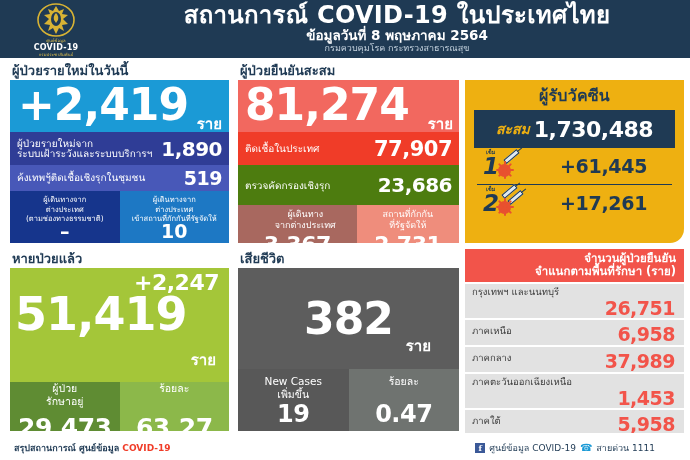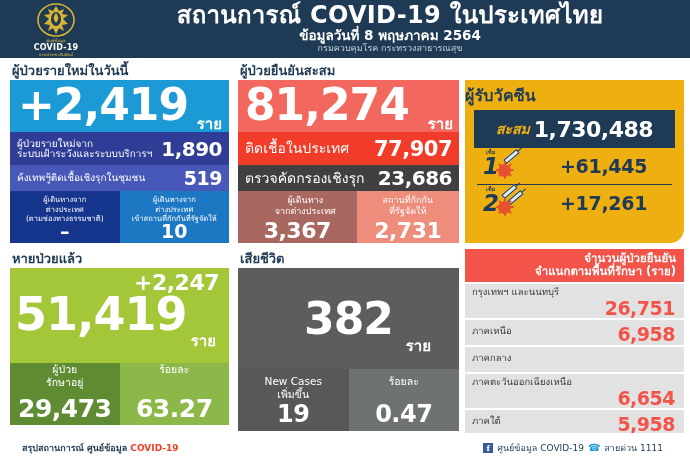--- a/index.html
+++ b/index.html
@@ -22,21 +22,21 @@
     display:flex; flex-direction:column; align-items:center; justify-content:flex-start;
   }
   .garuda {
     width:43px; height:36px; margin-top:1px;
     display:flex; align-items:center; justify-content:center;
   }
   .logo-sub1 { font-size:4.2px; color:#e9c54a; letter-spacing:.1px; line-height:5px; margin-top:1px; }
   .logo-sub2 { font-size:8px; font-weight:bold; color:#ffffff; letter-spacing:.2px; line-height:9px; }
   .logo-sub3 { font-size:4.2px; color:#e9c54a; letter-spacing:.1px; line-height:5px; }
 
-  .hdr-titles { position:absolute; left:100px; top:2px; width:580px; text-align:center; }
+  .hdr-titles { position:absolute; left:107px; top:2px; width:580px; text-align:center; }
   .hdr-title {
     font-size:24px; font-weight:bold; color:#ffffff;
     letter-spacing:.3px; line-height:27px; white-space:nowrap;
   }
   .hdr-sub {
     font-size:13.5px; font-weight:bold; color:#ffffff;
     line-height:15px; margin-top:-1px; white-space:nowrap;
   }
   .hdr-sub2 {
     font-size:9px; color:#c9d6e2; line-height:11px; white-space:nowrap;
@@ -89,39 +89,39 @@
     position:absolute; left:0; right:0; bottom:2px;
   }
 
   
   #cumulative { left:238px; top:80px; width:221px; height:163px; }
   .cu-top { position:relative; height:52px; background:#f2685f; }
   .cu-top .n { position:absolute; left:7px; top:-1px; font-size:44px; line-height:52px; }
   .cu-top .u { position:absolute; right:6px; bottom:0px; font-size:15px; line-height:16px; }
   .cu-row { position:relative; display:flex; align-items:center; padding:0 7px; color:#ffffff; }
   .cu-row.r1 { height:33px; background:#f03c28; }
-  .cu-row.r2 { height:26px; background:#404040; }
-  .cu-row .lbl { font-size:14px; line-height:11px; flex:1; }
+  .cu-row.r2 { height:40px; background:#4d7c0f; }
+  .cu-row .lbl { font-size:10px; line-height:11px; flex:1; }
   .cu-row .val { font-size:21px; font-weight:bold; letter-spacing:-.5px; }
   .cu-row.r2 .val { font-size:20px; }
   .cu-bottom { display:flex; height:52px; }
   .cu-cell { flex:1; color:#ffffff; text-align:center; padding-top:4px; position:relative; }
   .cu-cell.a { background:#a8685f;padding-left:16px; }
   .cu-cell.b { background:#ef8d7c; }
   .cu-cell .lbl { font-size:9px; line-height:11px; }
   .cu-cell .val { font-size:22px; font-weight:bold; line-height:22px; position:absolute; left:0; right:0; bottom:1px; letter-spacing:-.5px; }
 
   
   #vaccine {
     left:465px; top:80px; width:219px; height:163px;
     background:#eeb011;
     border-radius:0 0 14px 0;
   }
   .vx-title {
-    text-align:left; font-size:16px; font-weight:bold; color:#1f3a54;
+    text-align:center; font-size:16px; font-weight:bold; color:#1f3a54;
     line-height:19px; padding-top:6px; letter-spacing:.2px;
   }
   .vx-cum {
     margin:5px 9px 0 9px; height:38px; background:#1f3a54;
     display:flex; align-items:center; justify-content:center; gap:4px;
   }
   .vx-cum .k { font-size:14px; font-style:italic; font-weight:bold; color:#eeb011; }
   .vx-cum .v { font-size:22px; font-weight:bold; color:#ffffff; letter-spacing:-.5px; }
   .vx-dose {
     height:36px; margin:0 12px; display:flex; align-items:center;
@@ -158,21 +158,21 @@
   .syringe::after {
     content:""; position:absolute; right:-6px; top:1px; width:6px; height:1px; background:#1f3a54;
   }
   .vx-dose .amt {
     flex:1; text-align:center; font-size:19px; font-weight:bold;
     color:#1f3a54; letter-spacing:-.3px;
   }
 
   
   #recovered { left:10px; top:268px; width:219px; height:163px; }
-  .rc-top { position:relative; height:95px; background:#a4c639; }
+  .rc-top { position:relative; height:114px; background:#a4c639; }
   .rc-top .plus {
     position:absolute; right:10px; top:3px; font-size:22px; font-weight:bold;
     color:#ffffff; line-height:24px; letter-spacing:-.5px;
   }
   .rc-top .n {
     position:absolute; left:5px; top:21px; font-size:46px; font-weight:bold;
     color:#ffffff; line-height:50px; letter-spacing:-1px;
   }
   .rc-top .u {
     position:absolute; right:13px; bottom:10px; font-size:15px; font-weight:bold; color:#ffffff;
@@ -223,21 +223,21 @@
   .rg-row.short { height:25px; }
   .rg-row .rn { font-size:9.5px; color:#3a3a3a; line-height:11px; }
   .rg-row .rv {
     position:absolute; right:9px; bottom:0px;
     font-size:19px; font-weight:bold; color:#f2544a; letter-spacing:-.5px; line-height:20px;
   }
   .rg-row.short .rn { position:absolute; left:7px; top:5px; }
   .rg-row.short .rv { bottom:1px; }
 
   
-  .footer { position:absolute; left:8px; bottom:0; width:667px; height:23px; background:#ffffff; }
+  .footer { position:absolute; left:0; bottom:0; width:667px; height:23px; background:#ffffff; }
   .ft-left {
     position:absolute; left:14px; top:5px; font-size:9px;
     font-weight:bold; color:#1f3a54; line-height:12px;
   }
   .ft-left .red { color:#f03c28; }
   .ft-right {
     position:absolute; right:12px; top:5px; display:flex; align-items:center; gap:4px;
     font-size:9px; color:#1f3a54; line-height:12px;
   }
   .fb-icon {
@@ -427,24 +427,25 @@
     <div class="rg-row tall">
       <div class="rn">กรุงเทพฯ และนนทบุรี</div>
       <div class="rv">26,751</div>
     </div>
     <div class="rg-row short">
       <div class="rn">ภาคเหนือ</div>
       <div class="rv">6,958</div>
     </div>
     <div class="rg-row short">
       <div class="rn">ภาคกลาง</div>
+      <div class="rv">37,989</div>
     </div>
     <div class="rg-row tall">
       <div class="rn">ภาคตะวันออกเฉียงเหนือ</div>
-      <div class="rv">6,654</div>
+      <div class="rv">1,453</div>
     </div>
     <div class="rg-row short">
       <div class="rn">ภาคใต้</div>
       <div class="rv">5,958</div>
     </div>
   </div>
 
   <div class="footer">
     <div class="ft-left">
       <span>สรุปสถานการณ์ ศูนย์ข้อมูล </span><span class="red">COVID-19</span>

